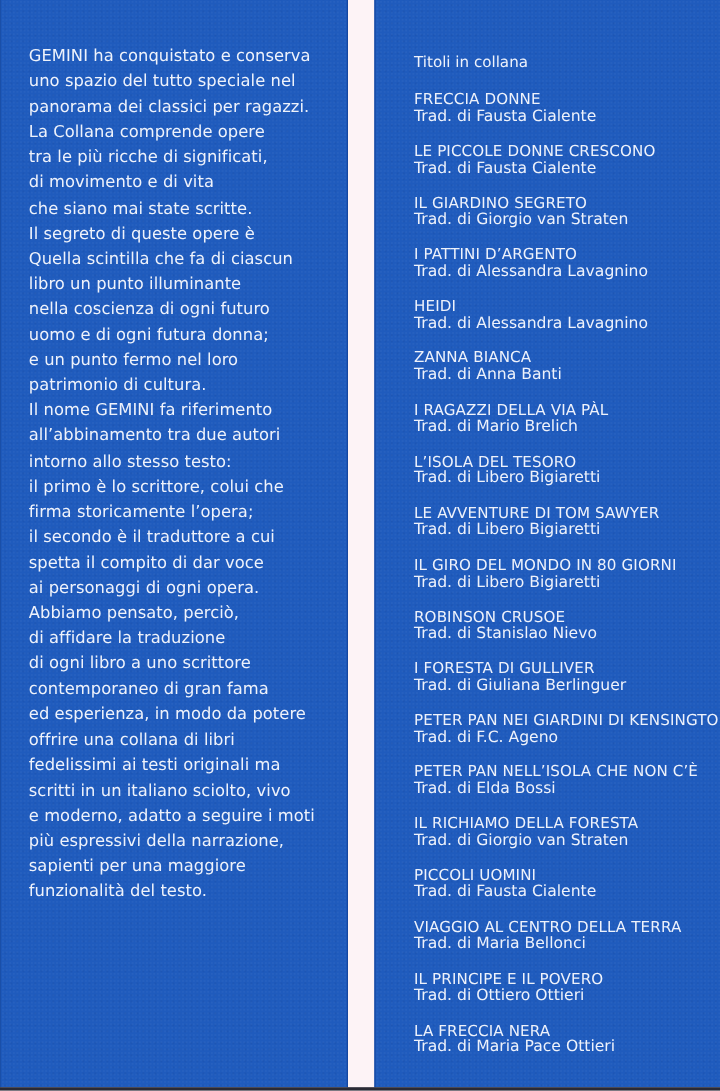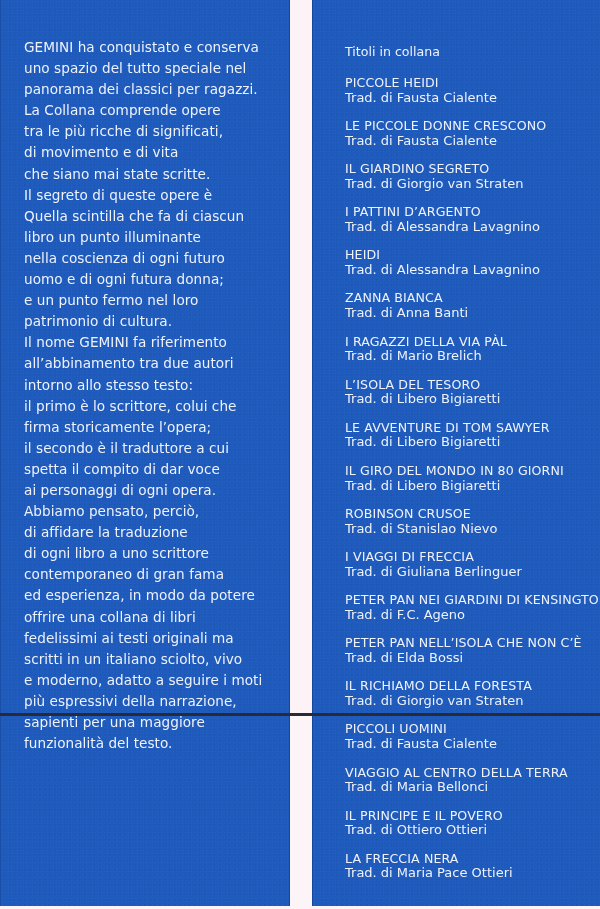--- a/index.html
+++ b/index.html
@@ -6,21 +6,21 @@
       margin: 0;
       padding: 0;
       width: 600px;
       height: 909px;
       overflow: hidden;
       background: #fdf4f7;
     }
     .page {
       position: relative;
       width: 600px;
-      height: 716px;
+      height: 909px;
       background: #fdf3f6;
       font-family: "DejaVu Sans", "Liberation Sans", sans-serif;
       color: #eef2fb;
     }
     .panel {
       position: absolute;
       top: 0;
       height: 906px;
       background: #1f5bbd;
       background-image:
@@ -138,21 +138,21 @@
     </p>
   </div>
 
   <div class="panel panel-right">
   </div>
 
   <div class="catalog">
     <span class="catalog-heading">Titoli in collana</span>
 
     <div class="catalog-item">
-      <span class="book-title">PICCOLE HEIDI</span>
+      <span class="book-title">FRECCIA DONNE</span>
       <span class="book-translator">Trad. di Fausta Cialente</span>
     </div>
     <div class="catalog-item">
       <span class="book-title">LE PICCOLE DONNE CRESCONO</span>
       <span class="book-translator">Trad. di Fausta Cialente</span>
     </div>
     <div class="catalog-item">
       <span class="book-title">IL GIARDINO SEGRETO</span>
       <span class="book-translator">Trad. di Giorgio van Straten</span>
     </div>
@@ -182,21 +182,21 @@
     </div>
     <div class="catalog-item">
       <span class="book-title">IL GIRO DEL MONDO IN 80 GIORNI</span>
       <span class="book-translator">Trad. di Libero Bigiaretti</span>
     </div>
     <div class="catalog-item">
       <span class="book-title">ROBINSON CRUSOE</span>
       <span class="book-translator">Trad. di Stanislao Nievo</span>
     </div>
     <div class="catalog-item">
-      <span class="book-title">I VIAGGI DI FRECCIA</span>
+      <span class="book-title">I FORESTA DI GULLIVER</span>
       <span class="book-translator">Trad. di Giuliana Berlinguer</span>
     </div>
     <div class="catalog-item">
       <span class="book-title">PETER PAN NEI GIARDINI DI KENSINGTON</span>
       <span class="book-translator">Trad. di F.C. Ageno</span>
     </div>
     <div class="catalog-item">
       <span class="book-title">PETER PAN NELL’ISOLA CHE NON C’È</span>
       <span class="book-translator">Trad. di Elda Bossi</span>
     </div>

